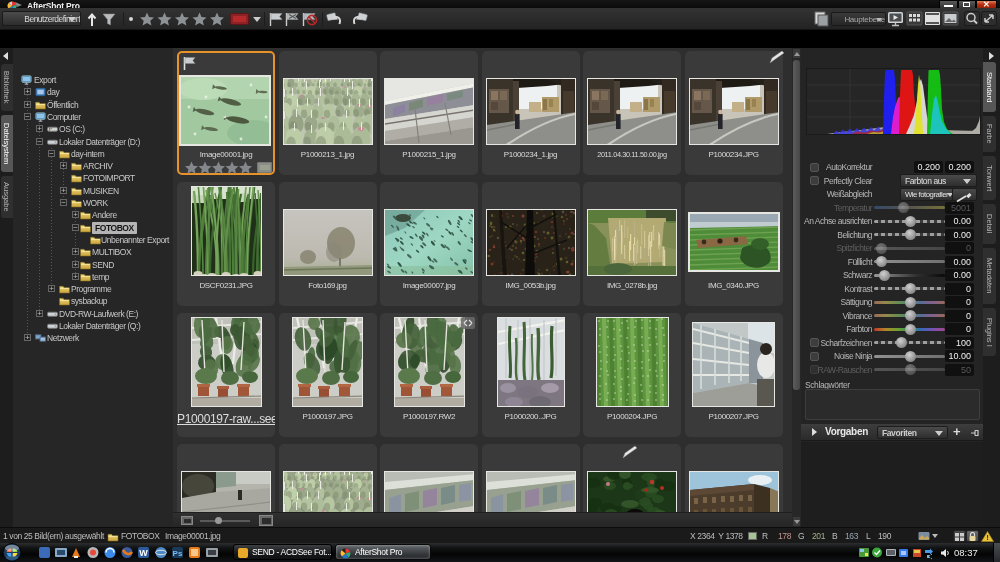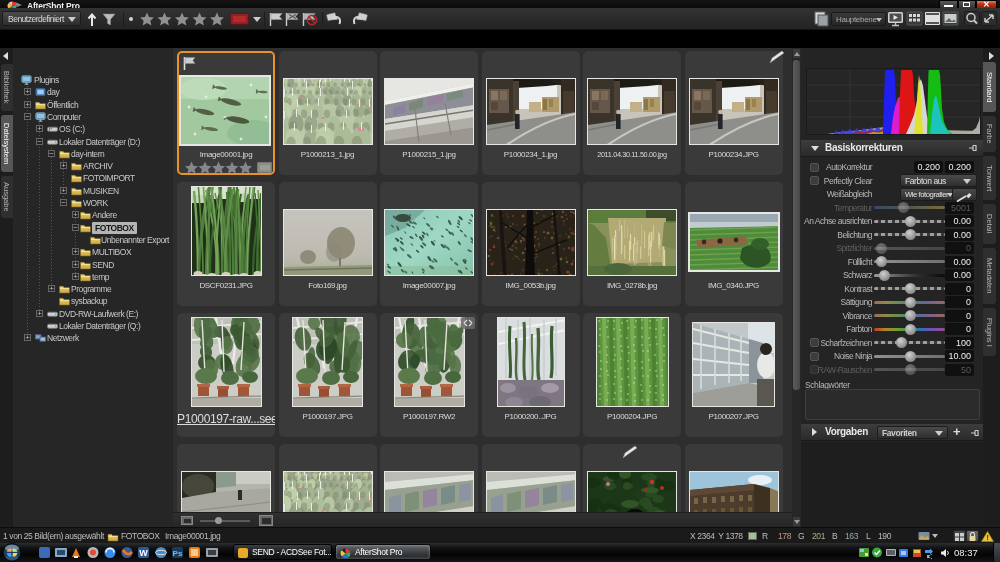--- a/index.html
+++ b/index.html
@@ -10,21 +10,21 @@
 
 
 #titlebar { left:0; top:0; width:1000px; height:12px;
   background:linear-gradient(180deg,#151515,#060606); }
 #titletxt { left:27px; top:0px; color:#eee; font-size:8.5px; font-weight:bold; letter-spacing:-0.2px; line-height:12px; }
 #menubar { left:0; top:12px; width:1000px; height:14px; background:#1b1b1b;
   border-bottom:1px solid #111; }
 .menuitem { position:absolute; top:0; color:#c9c9c9; font-size:8.5px; letter-spacing:-0.6px; font-weight:bold; line-height:14px; }
 #toolbar { left:0; top:8px; width:1000px; height:22px;
   background:linear-gradient(180deg,#333333,#232323);
-  border-bottom:1px solid #141414; }
+  border-bottom:1px solid #141414;text-align:right; }
 
 
 #ltabs { left:0; top:48px; width:13px; height:479px; background:#1d1d1d; }
 #lpanel { left:13px; top:48px; width:160px; height:479px; background:#262626; }
 #browse { left:173px; top:48px; width:619px; height:479px; background:#2e2e2e; }
 #vscroll { left:792px; top:48px; width:9px; height:479px; background:#272727; }
 #rpanel { left:801px; top:48px; width:182px; height:479px; background:#242424; }
 #rtabs { left:983px; top:48px; width:17px; height:479px; background:#1d1d1d; }
 
 .hdr { position:absolute; height:17px; background:linear-gradient(180deg,#3d3d3d,#2a2a2a);
@@ -252,21 +252,21 @@
   <div id="lpanel" class="abs">
     <div id="tree" class="abs" style="left:-13px;top:-48px;width:173px;height:527px;">
       <div class="abs" style="left:27px;top:86px;width:1px;height:252px;background:repeating-linear-gradient(180deg,#555 0 1px,transparent 1px 3px);"></div>
       <div class="abs" style="left:39px;top:123px;width:1px;height:190px;background:repeating-linear-gradient(180deg,#555 0 1px,transparent 1px 3px);"></div>
       <div class="abs" style="left:51px;top:148px;width:1px;height:141px;background:repeating-linear-gradient(180deg,#555 0 1px,transparent 1px 3px);"></div>
       <div class="abs" style="left:63px;top:160px;width:1px;height:42px;background:repeating-linear-gradient(180deg,#555 0 1px,transparent 1px 3px);"></div>
       <div class="abs" style="left:75px;top:209px;width:1px;height:67px;background:repeating-linear-gradient(180deg,#555 0 1px,transparent 1px 3px);"></div>
       <svg class="ticon" style="left:21px;top:75px" viewBox="0 0 12 11">
           <use href="#pc"></use>
         </svg>
-      <div class="trow" style="left:34px;top:74px;">Plugins</div>
+      <div class="trow" style="left:34px;top:74px;">Export</div>
       <div class="texp" style="left:24px;top:88px;">+</div>
       <svg class="ticon" style="left:35px;top:87px" viewBox="0 0 12 11">
           <use href="#dayic"></use>
         </svg>
       <div class="trow" style="left:47px;top:86px;">day</div>
       <div class="texp" style="left:24px;top:101px;">+</div>
       <svg class="ticon" style="left:35px;top:100px" viewBox="0 0 12 11">
           <use href="#fold"></use>
         </svg>
       <div class="trow" style="left:47px;top:99px;">Öffentlich</div>
@@ -1964,27 +1964,20 @@
 
         <path d="M107 65 L109 45 L111 15 L112 6 L113 12 L114 30 L115 48 L116 65 Z" fill="#e2e21c" opacity=".9"></path>
 
         <path d="M120 65 L121 20 L121.5 2 L122 1 L132 1 L133 6 L134 20 L135 40 L137 53 L140 60 L143 63 L146 65 Z" fill="#14bc14"></path>
 
         <path d="M123 65 L125 45 L127 30 L129 26 L131 34 L133 44 L135 52 L138 58 L141 62 L144 65 Z" fill="#1cc4bc"></path>
         <path d="M158 65 L164 63 L169 59 L172 52 L173 47 L173 65 Z" fill="#b0ada6"></path>
       </svg>
     </div>
 
-    <div class="hdr" style="left:0;top:92px;width:182px;">
-      <span class="tri-d" style="left:10px;top:6px;"></span>
-      <span style="position:absolute;left:24px;top:2px;">Basiskorrekturen</span>
-      <svg class="pin" style="right:5px;top:4px;" viewBox="0 0 10 8">
-        <path d="M1 4 L5 4 M5 1.5 L5 6.5 M5 1.5 L8 1.5 L8 6.5 L5 6.5" stroke="#ccc" stroke-width="1.2" fill="none"></path>
-      </svg>
-    </div>
     <div id="basis" class="abs" style="left:0;top:0;width:182px;height:479px;">
       <div class="cbx" style="left:9px;top:114.5px;"></div>
       <div class="rlabel" style="left:-24px;top:114.0px;width:95px;">AutoKorrektur</div>
       <div class="cbx" style="left:9px;top:128.0px;"></div>
       <div class="rlabel" style="left:-24px;top:127.5px;width:95px;">Perfectly Clear</div>
       <div class="rlabel" style="left:-24px;top:141.0px;width:95px;">Weißabgleich</div>
       <div class="rlabel dis" style="left:-24px;top:154.5px;width:95px;">Temperatur</div>
       <div class="track" style="left:73px;top:158.0px;width:71px;background:linear-gradient(90deg,#4a78b8,#8a8a8a 45%,#d8cc50);opacity:.45;"></div>
       <div class="knob" style="left:97.3px;top:154.0px;opacity:.45;"></div>
       <div class="vbox dis" style="left:144px;top:153.5px;">5001</div>

